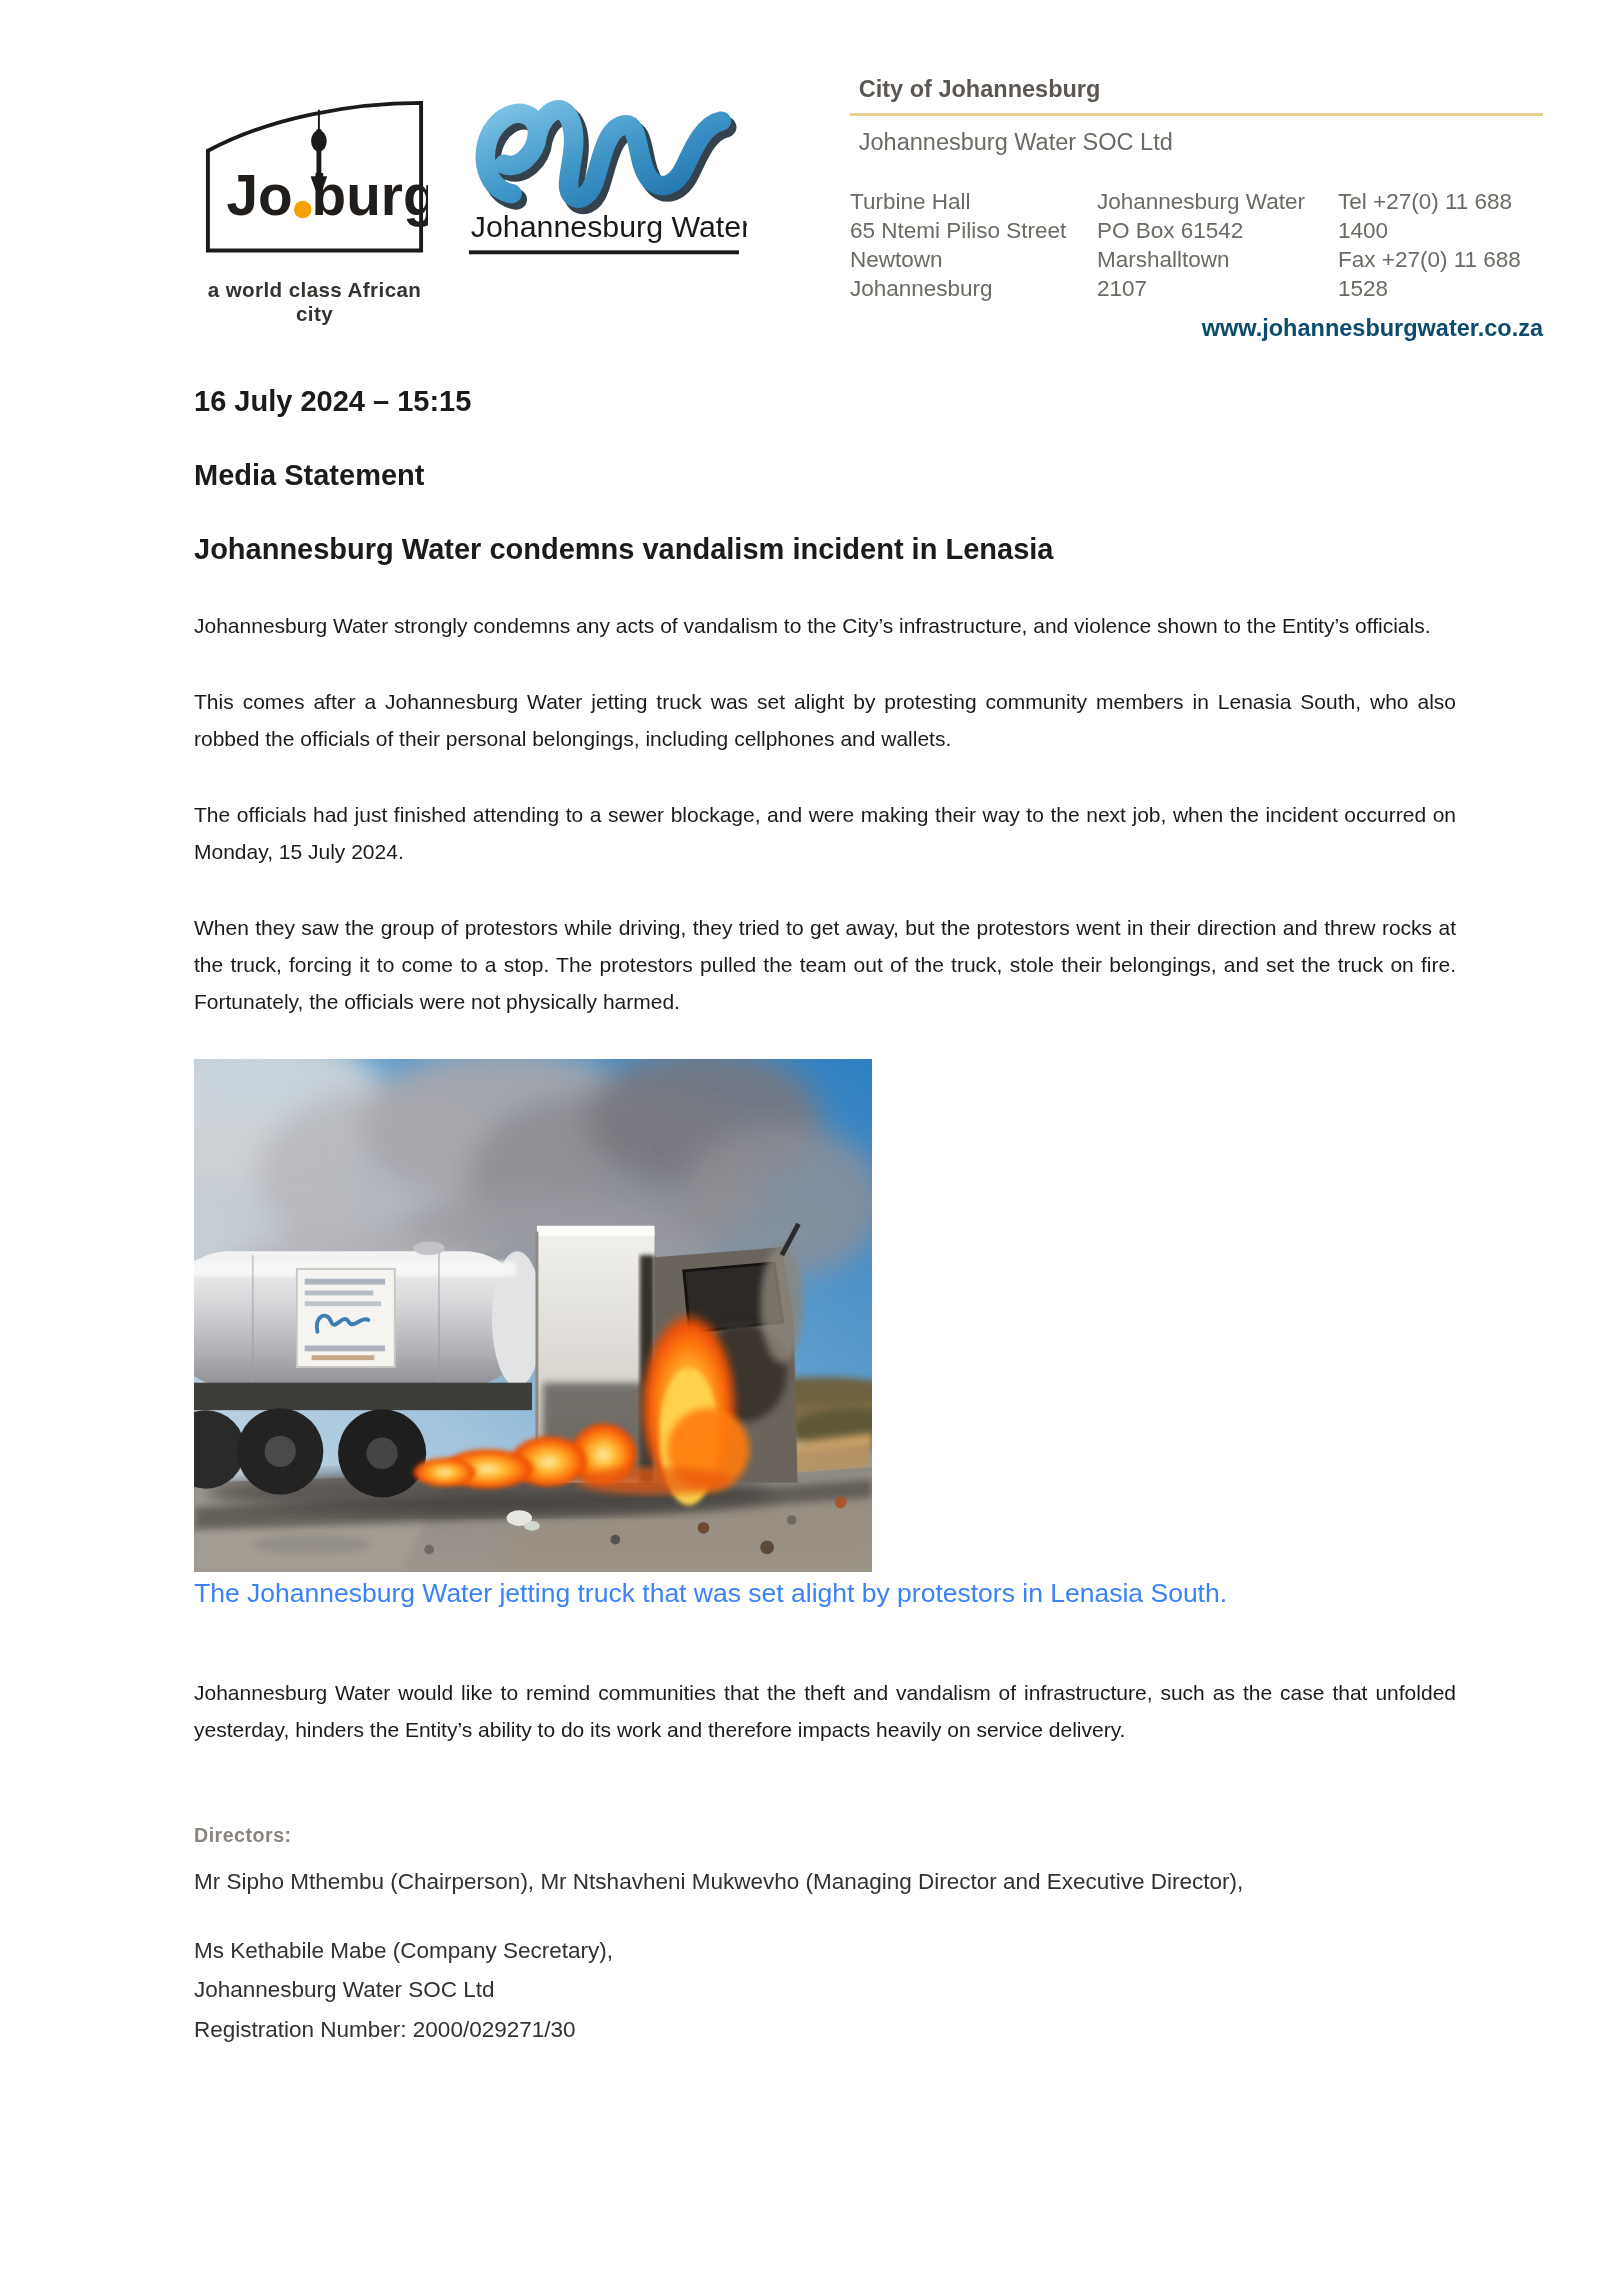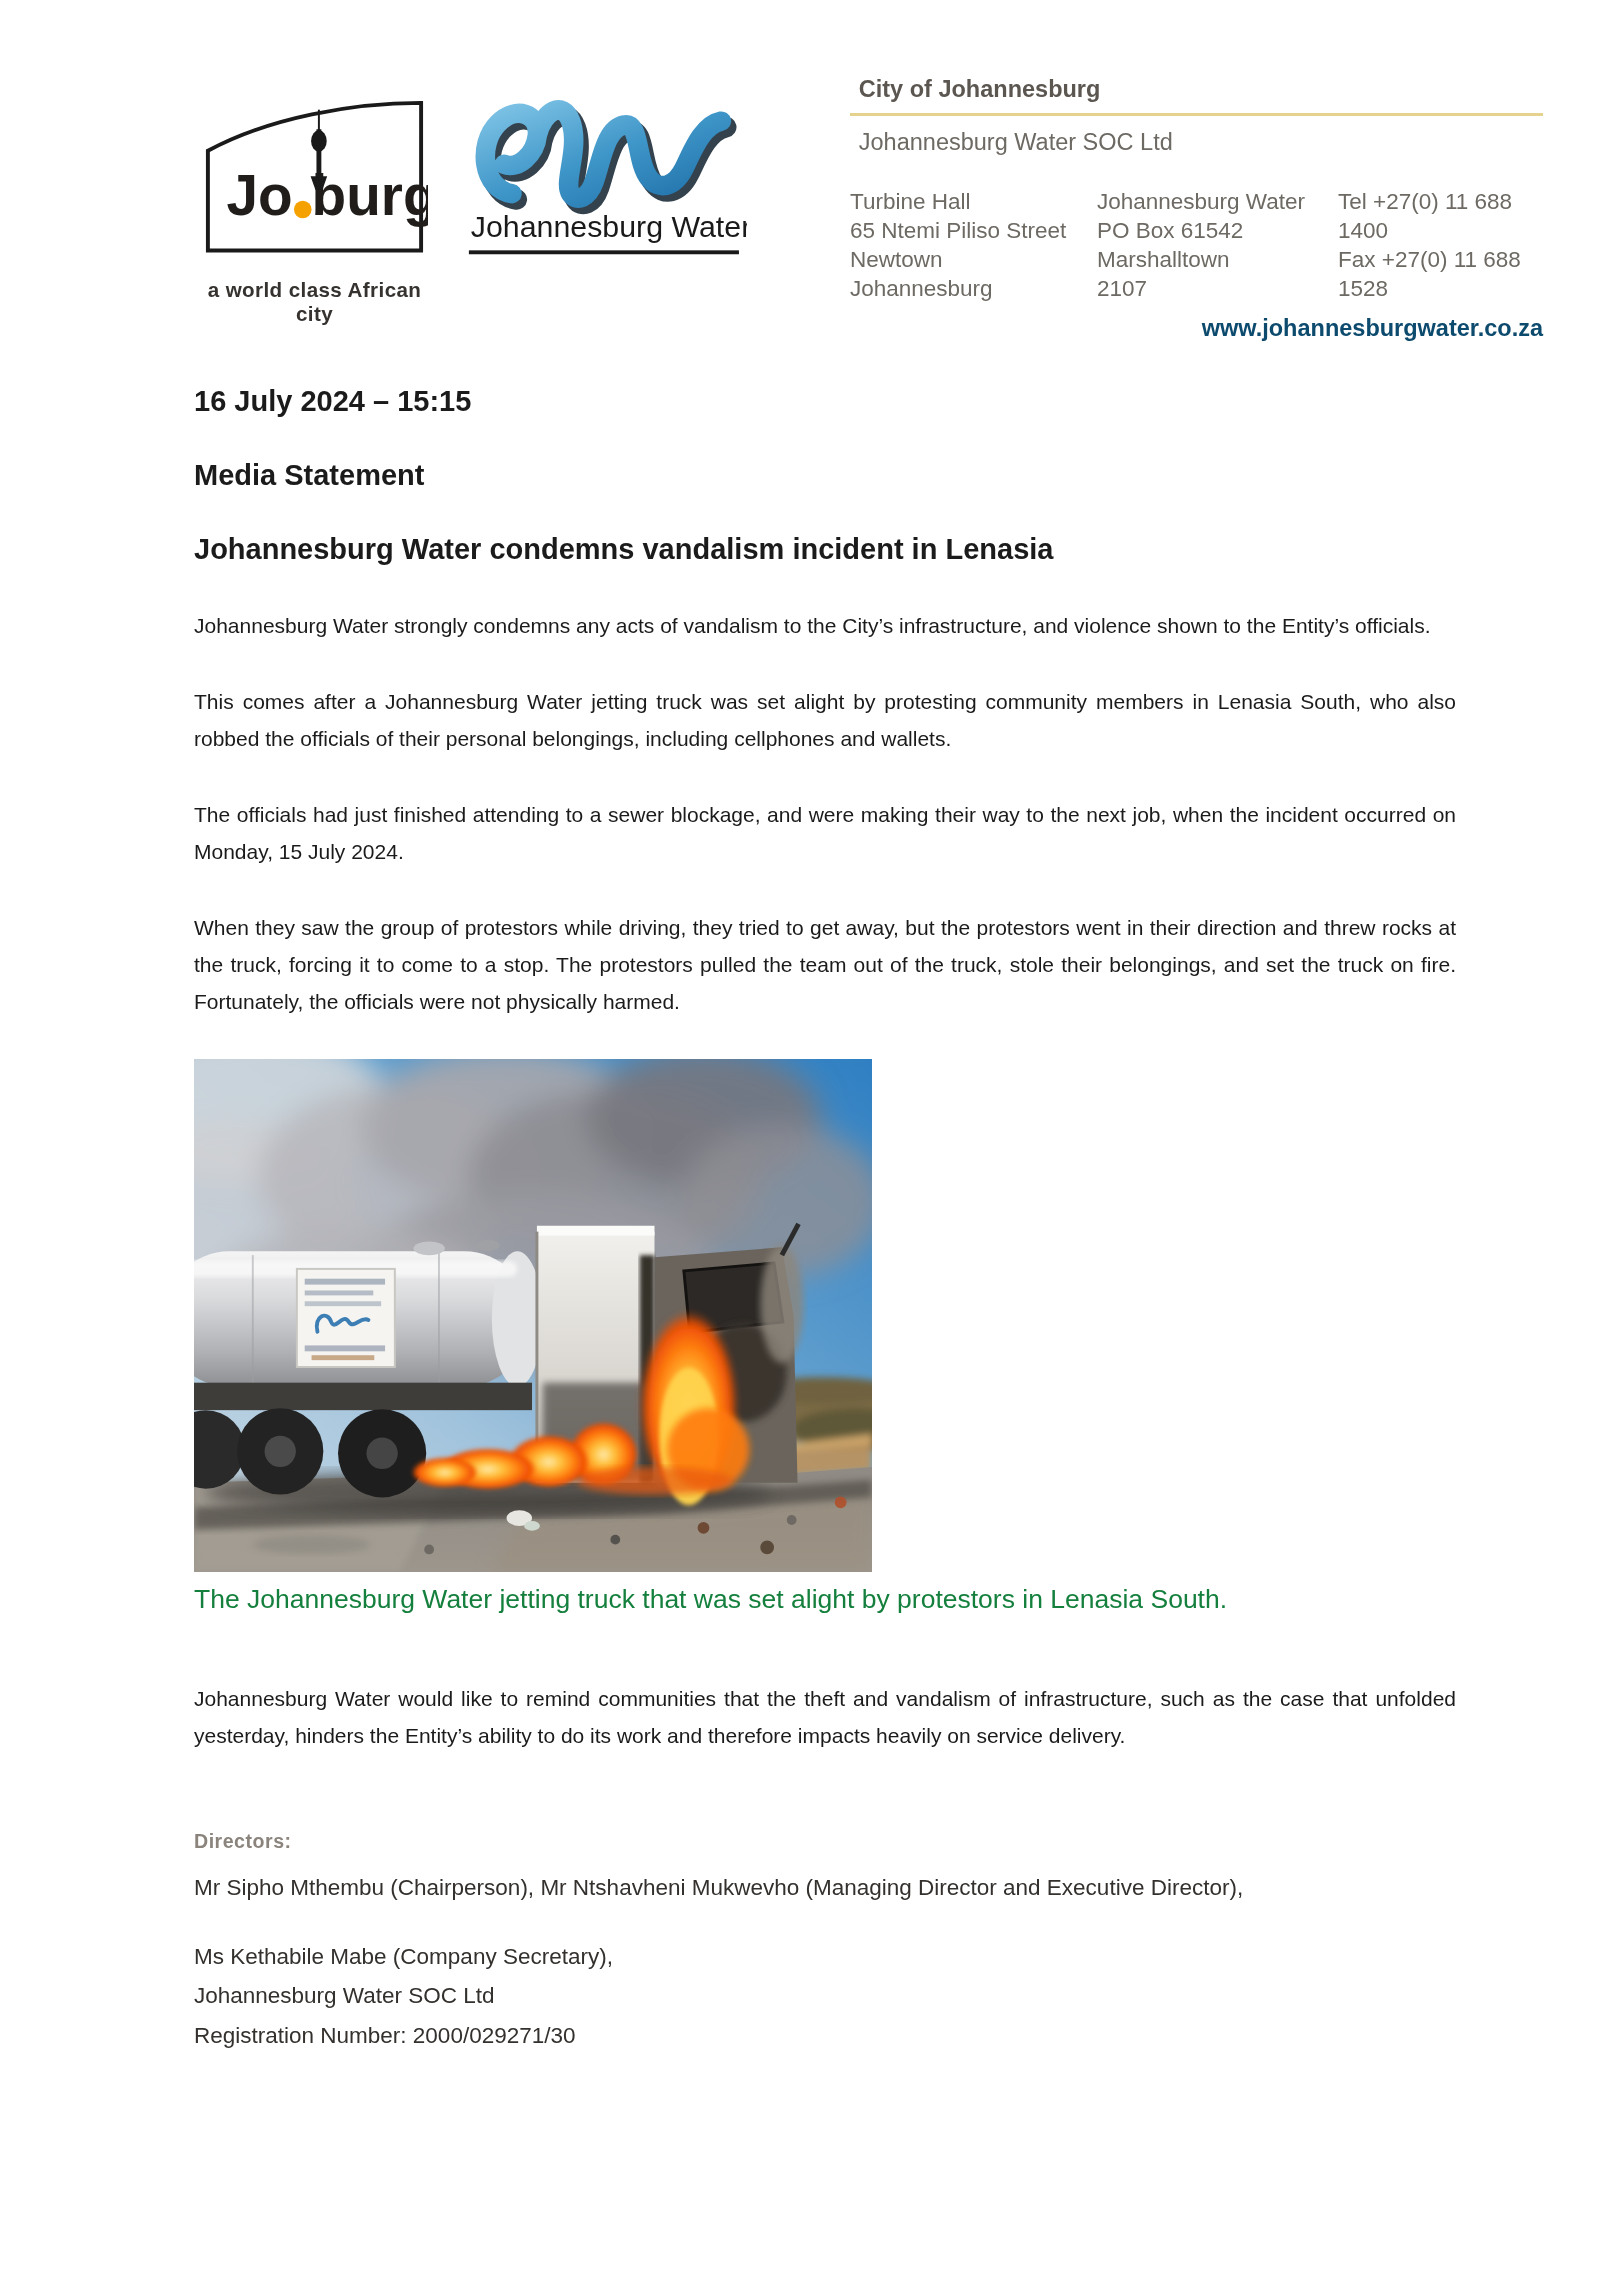--- a/index.html
+++ b/index.html
@@ -29,21 +29,21 @@
   .website { text-align:right; font-size:23.5px; font-weight:bold; color:#0c4a6e; margin-top:11.8px; }
 
   
   .content { margin-left:194px; width:1262px; }
   .h-line { font-size:29px; font-weight:bold; margin-bottom:41px; }
   .content p.body-par {
     font-size:21px; line-height:37px; text-align:justify; margin-bottom:39px;
   }
   .photo-wrap { margin-top:11.8px; width:678px; height:513px; }
   .photo-wrap svg { display:block; }
-  .caption { font-size:26.5px; color:#15803d; margin-top:12px; margin-bottom:65px; }
+  .caption { font-size:26.5px; color:#3b82f6; margin-top:6px; margin-bottom:65px; }
 
   
   .footer { margin-left:194px; margin-top:76px; width:1313px; }
   .directors-label { font-size:19.6px; font-weight:bold; color:#8a847d; letter-spacing:0.5px; margin-bottom:21.6px; }
   .footer .dline { font-size:22.5px; color:#33302d; margin-bottom:15.7px; }
   .secretary { margin-top:43px; }
   .footer .sline { font-size:22.5px; color:#33302d; margin-bottom:13.7px; }
 </style>
 </head>
 <body>

